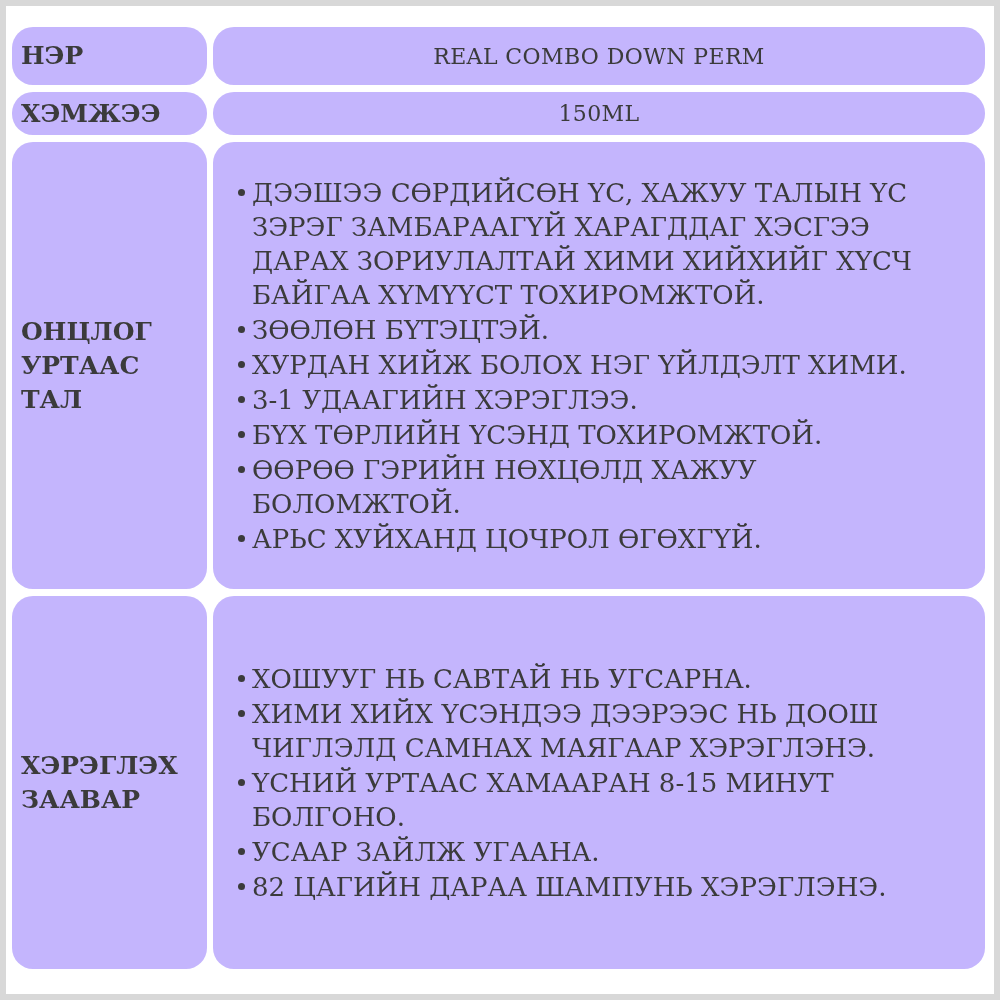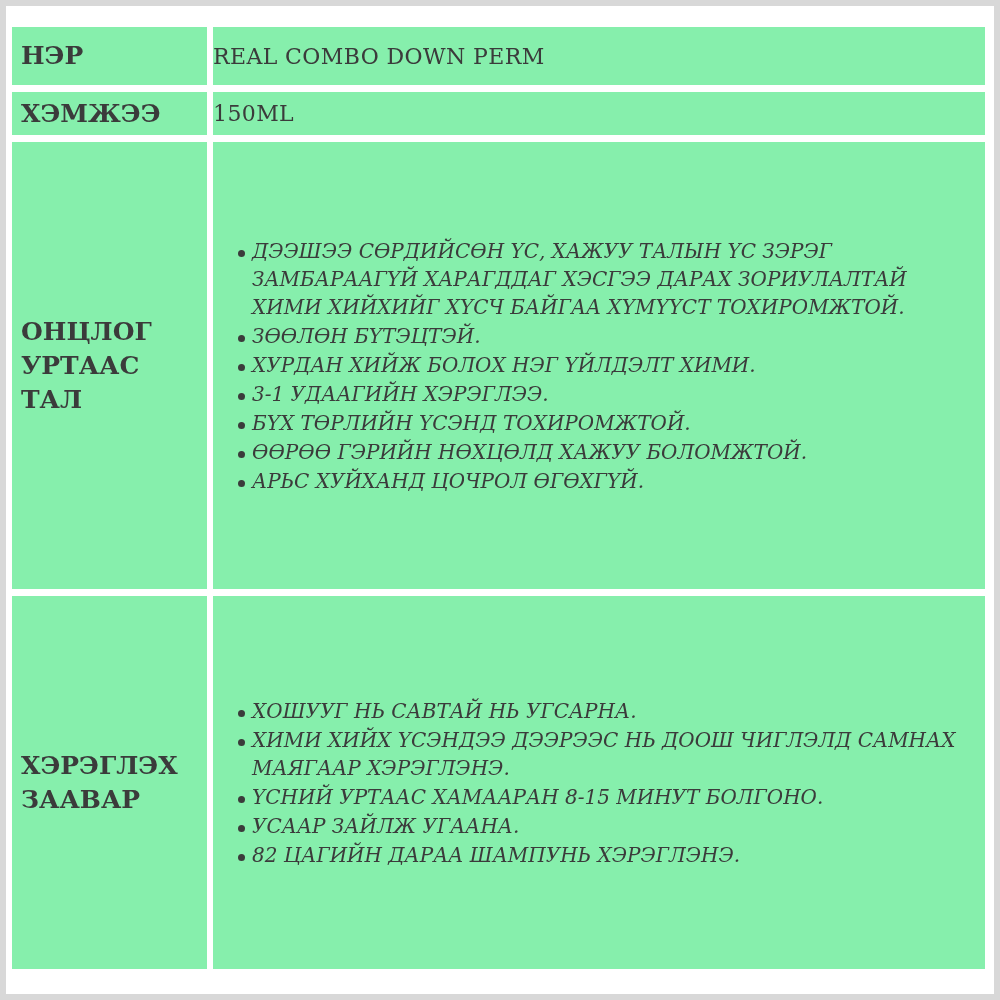--- a/index.html
+++ b/index.html
@@ -11,42 +11,42 @@
     position:relative;
     font-family:"DejaVu Serif", serif;
   }
   .grid {
     position:absolute; left:6px; top:21px;
     display:grid;
     grid-template-columns:195px 772px;
     grid-template-rows:58px 43px 447px 373px;
     row-gap:7px; column-gap:6px;
   }
-  .cell { background:#86efac; color:#3b3b3b; box-sizing:border-box; }
+  .cell { background:#c4b5fd; color:#3b3b3b; box-sizing:border-box;border-radius:21px; }
   .label-cell {
     display:flex; align-items:center;
     padding-left:9px; padding-right:4px;
     font-weight:bold; font-size:25px; line-height:34px;
   }
   .value-cell {
-    display:flex; align-items:center; 
+    display:flex; align-items:center; justify-content:center;
     font-size:22px; letter-spacing:0.4px;
   }
   .bullets-cell {
     display:flex; flex-direction:column; justify-content:center;
     padding:0 15px 0 25px;
   }
   ul.bullets { list-style:none; margin:0; padding:0; }
   ul.bullets li { display:flex; align-items:flex-start; }
   ul.bullets li + li { margin-top:1px; }
   .dot {
     flex:0 0 7px; width:7px; height:7px; border-radius:50%;
     background:#3b3b3b; margin:13px 7px 0 0;
   }
-  .btext { font-size:20px; line-height:28px;font-style:italic; }
+  .btext { font-size:26px; line-height:34px; }
 </style>
 </head>
 <body>
 
 <div class="frame">
   <div class="grid">
 
     <div class="cell label-cell">
       <span>НЭР</span>
     </div>

